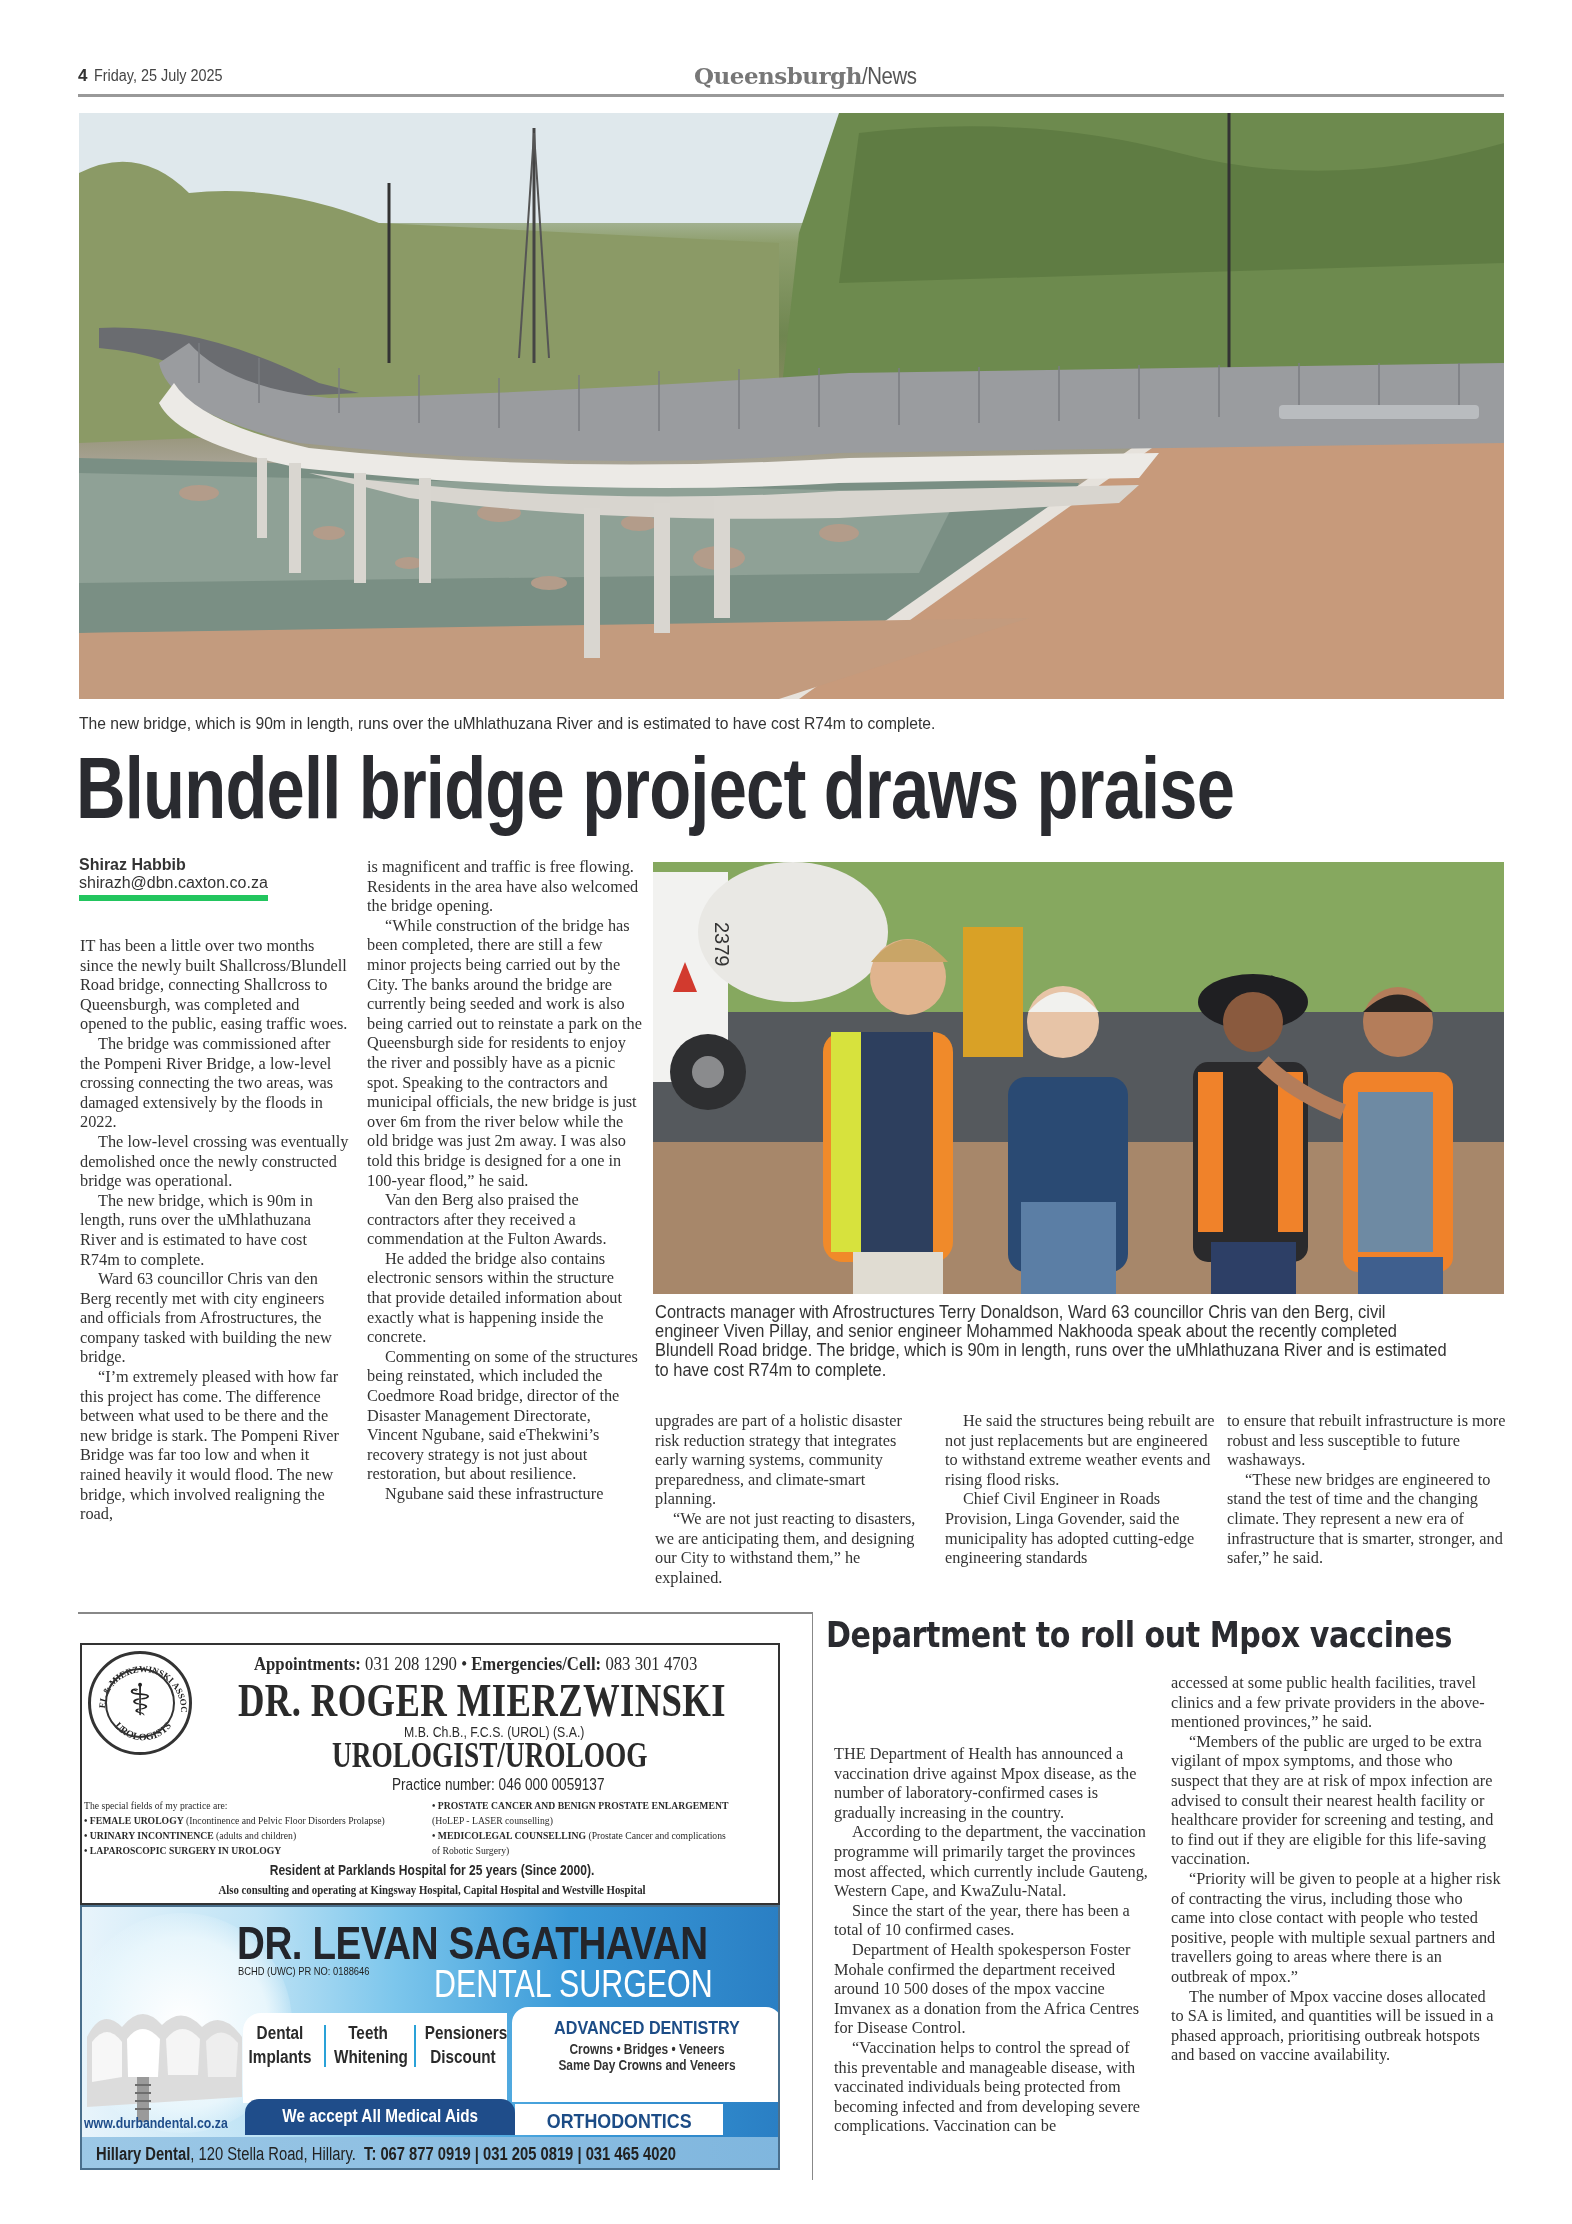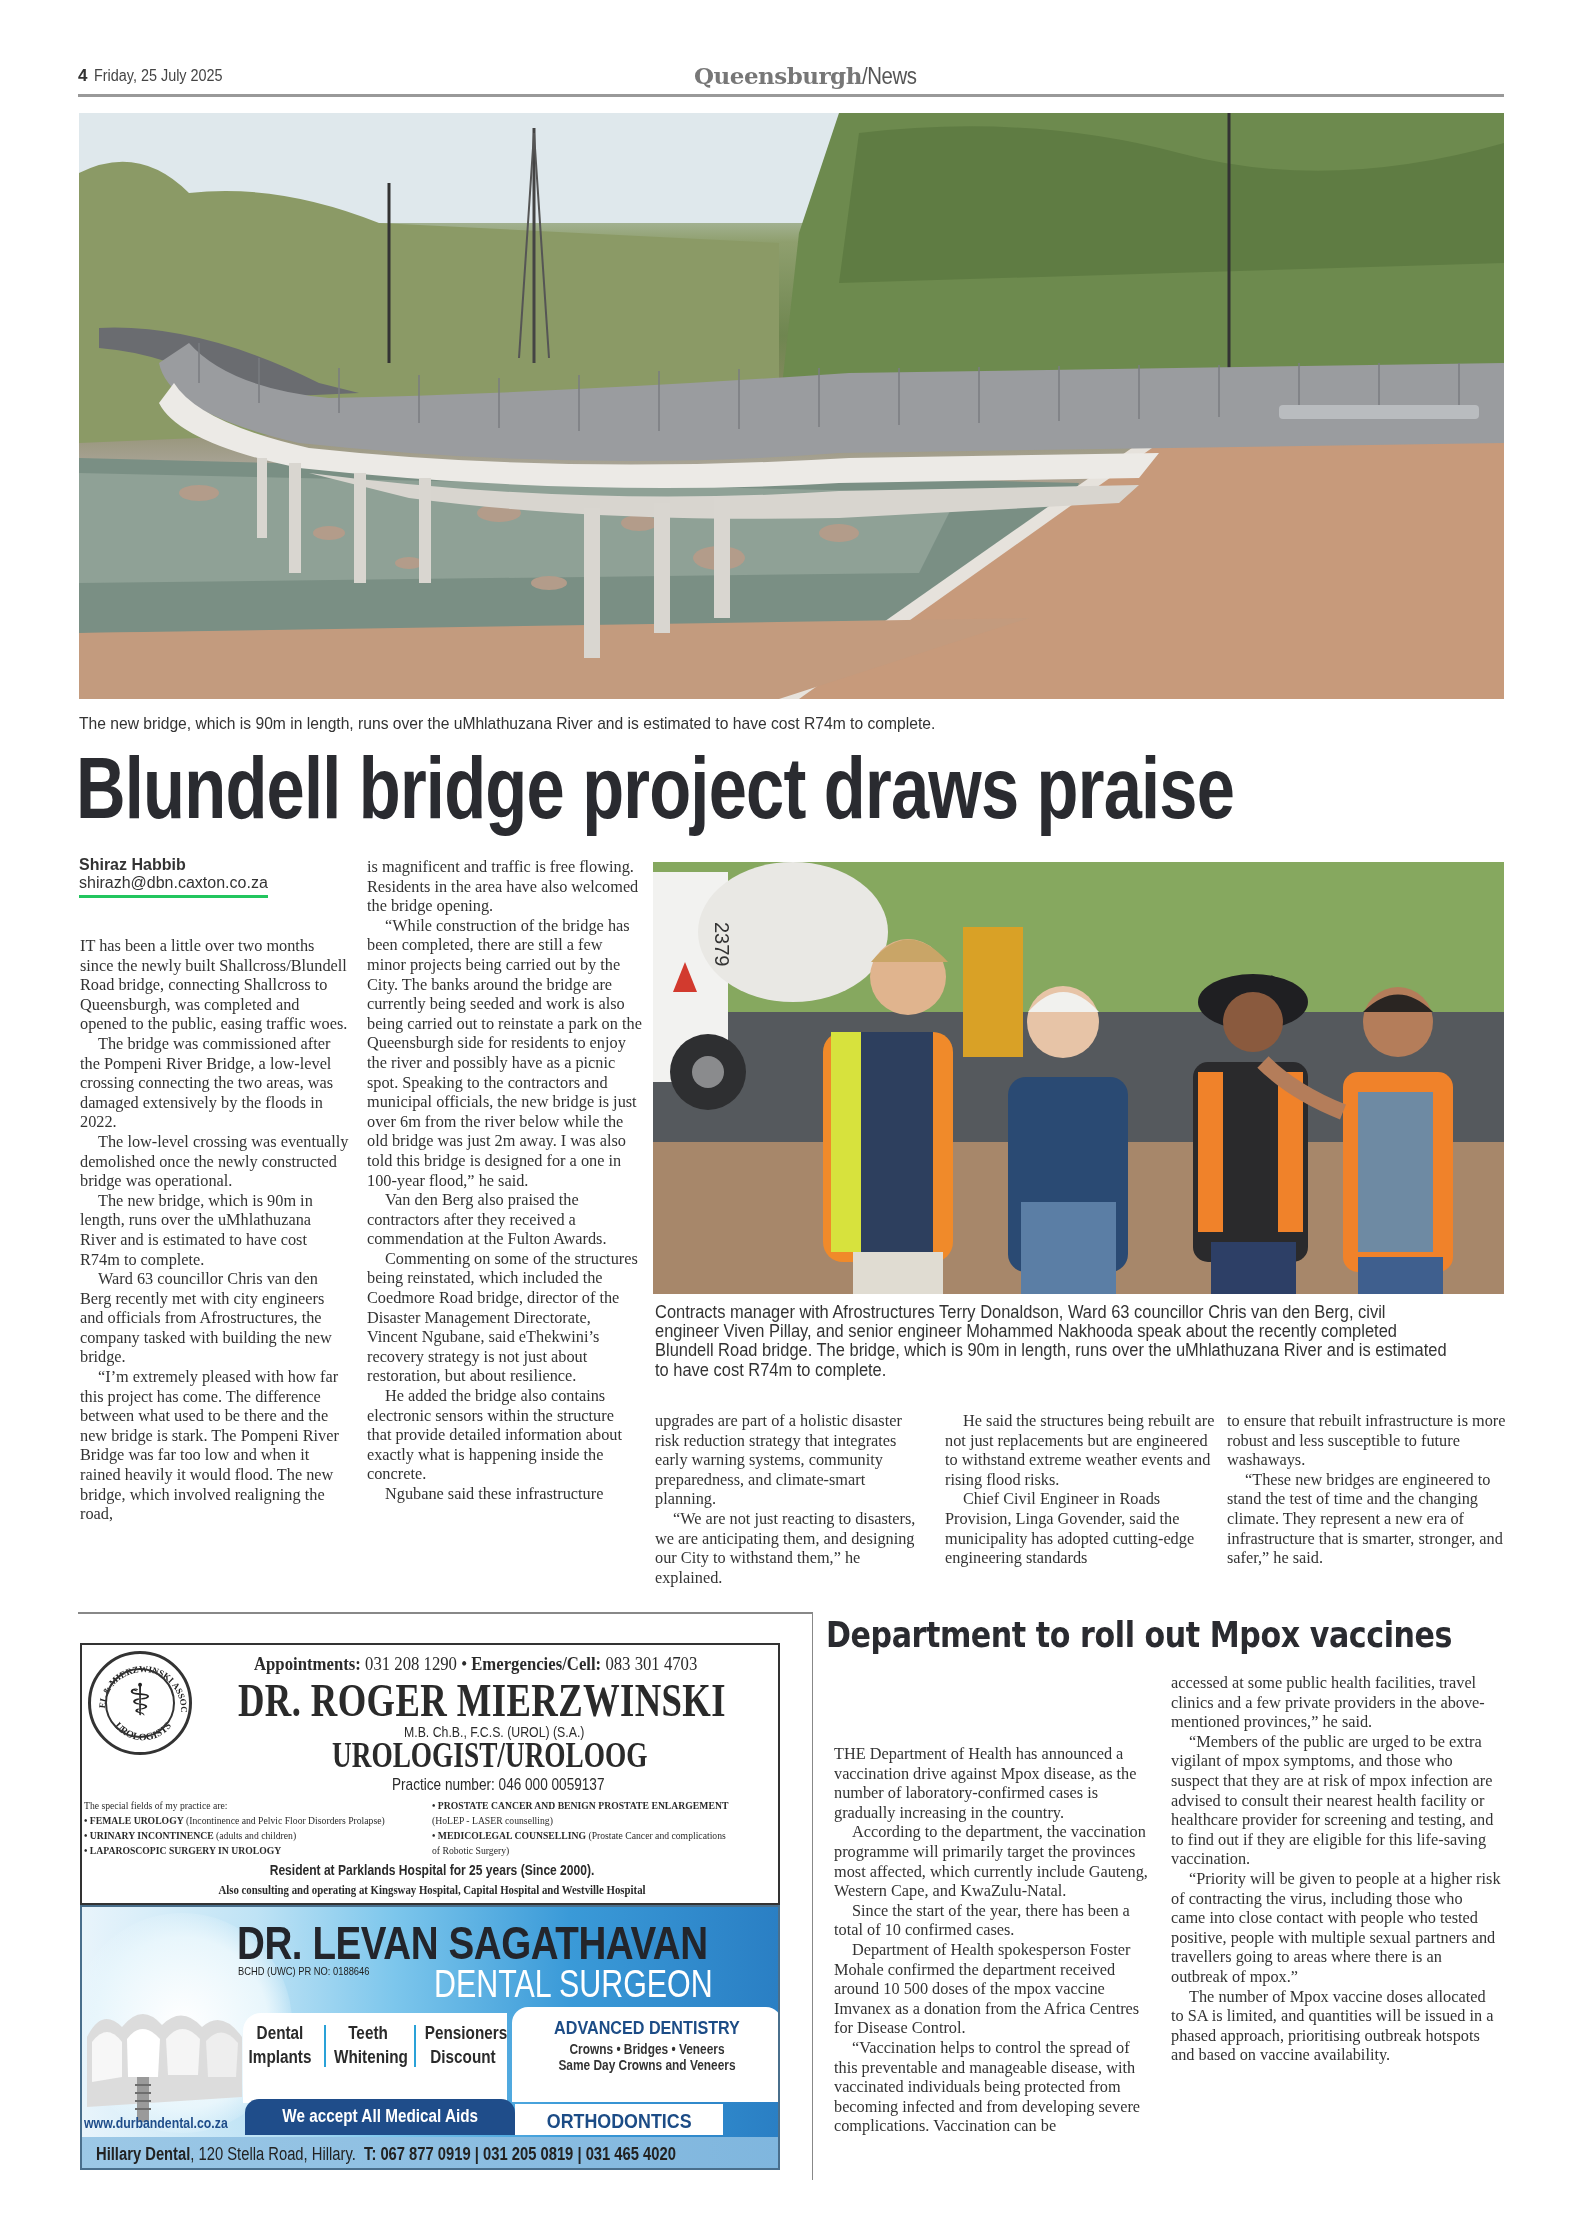--- a/index.html
+++ b/index.html
@@ -19,21 +19,21 @@
     background: linear-gradient(180deg, #dfe6ea 0%, #c9d6d8 12%, #8f9f6e 22%, #6f8650 38%, #8a8a63 50%, #a8a395 60%, #b59a80 70%, #c79c7e 85%, #c4967a 100%); }
   .hero-photo svg { position: absolute; left: 0; top: 0; }
 
   .hero-caption { position: absolute; left: 79px; top: 714px; font-family: "Liberation Sans", sans-serif; font-size: 17px; color: #333; transform: scaleX(0.92); transform-origin: left; white-space: nowrap; }
 
   .headline { position: absolute; left: 76px; top: 742px; font-family: "Liberation Sans", sans-serif; font-weight: bold; font-size: 88px; color: #2a2b30; letter-spacing: -1px; transform: scaleX(0.78); transform-origin: left; white-space: nowrap; line-height: 1.05; }
 
   
   .byline { position: absolute; left: 79px; top: 856px; width: 236px; font-family: "Liberation Sans", sans-serif; }
   .byline .author { font-size: 16px; font-weight: bold; color: #333; }
-  .byline .email { font-size: 16px; color: #333; padding-bottom: 3px; border-bottom: 3px solid #22c55e; display: inline-block; }
+  .byline .email { font-size: 16px; color: #333; padding-bottom: 3px; border-bottom: 6px solid #22c55e; display: inline-block; }
 
   .col { position: absolute; font-size: 16.3px; line-height: 19.6px; color: #333; text-align: left; }
   .col p { text-indent: 0; }
   .col p.ind { text-indent: 18px; }
 
   .col1 { left: 80px; top: 936px; width: 270px; }
   .col2 { left: 367px; top: 857px; width: 275px; }
   .col3 { left: 655px; top: 1411px; width: 270px; }
   .col4 { left: 945px; top: 1411px; width: 270px; }
   .col5 { left: 1227px; top: 1411px; width: 280px; }
@@ -197,22 +197,22 @@
   <p class="ind">The low-level crossing was eventually demolished once the newly constructed bridge was operational.</p>
   <p class="ind">The new bridge, which is 90m in length, runs over the uMhlathuzana River and is estimated to have cost R74m to complete.</p>
   <p class="ind">Ward 63 councillor Chris van den Berg recently met with city engineers and officials from Afrostructures, the company tasked with building the new bridge.</p>
   <p class="ind">“I’m extremely pleased with how far this project has come. The difference between what used to be there and the new bridge is stark. The Pompeni River Bridge was far too low and when it rained heavily it would flood. The new bridge, which involved realigning the road,</p>
 </div>
 
 <div class="col col2">
   <p>is magnificent and traffic is free flowing. Residents in the area have also welcomed the bridge opening.</p>
   <p class="ind">“While construction of the bridge has been completed, there are still a few minor projects being carried out by the City. The banks around the bridge are currently being seeded and work is also being carried out to reinstate a park on the Queensburgh side for residents to enjoy the river and possibly have as a picnic spot. Speaking to the contractors and municipal officials, the new bridge is just over 6m from the river below while the old bridge was just 2m away. I was also told this bridge is designed for a one in 100-year flood,” he said.</p>
   <p class="ind">Van den Berg also praised the contractors after they received a commendation at the Fulton Awards.</p>
+  <p class="ind">He added the bridge also contains electronic sensors within the structure that provide detailed information about exactly what is happening inside the concrete.</p>
   <p class="ind">Commenting on some of the structures being reinstated, which included the Coedmore Road bridge, director of the Disaster Management Directorate, Vincent Ngubane, said eThekwini’s recovery strategy is not just about restoration, but about resilience.</p>
-  <p class="ind">He added the bridge also contains electronic sensors within the structure that provide detailed information about exactly what is happening inside the concrete.</p>
   <p class="ind">Ngubane said these infrastructure</p>
 </div>
 
 <figure class="group-photo" aria-label="Four men, three in hi-vis vests, talking at a construction site beside a cement mixer truck">
   <svg width="851" height="432" viewBox="0 0 851 432">
     <rect x="0" y="0" width="851" height="150" fill="#86a85f"></rect>
     <rect x="0" y="150" width="851" height="130" fill="#55595d"></rect>
     <rect x="0" y="280" width="851" height="152" fill="#a7876a"></rect>
 
     <rect x="0" y="10" width="75" height="210" fill="#f2f2f0"></rect>

